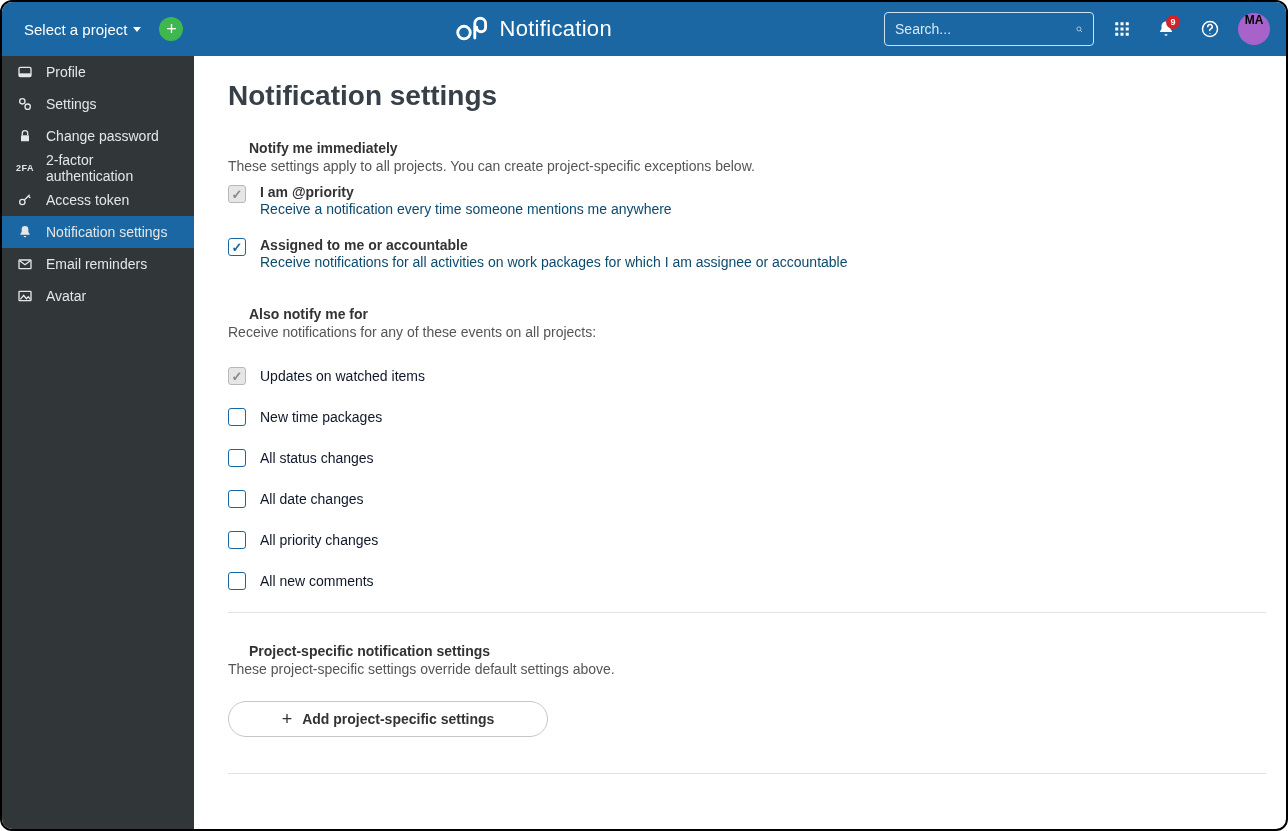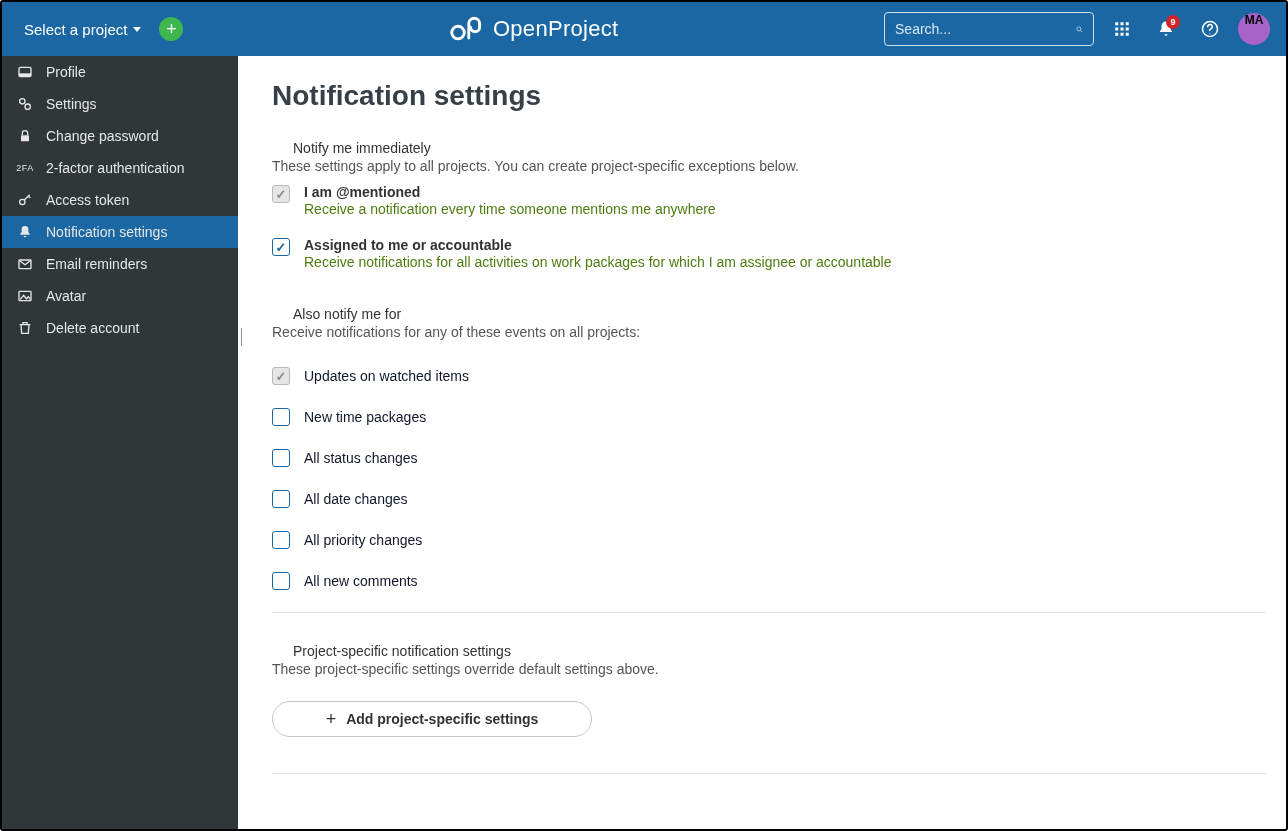--- a/index.html
+++ b/index.html
@@ -1,52 +1,52 @@
 <!DOCTYPE html>
 <html><head>
 <meta charset="utf-8">
 <style>
 * { box-sizing: border-box; margin: 0; padding: 0; }
 body { font-family: -apple-system, "Segoe UI", "Helvetica Neue", Arial, sans-serif; font-size: 14px; color: #333; width: 1288px; height: 831px; overflow: hidden; background:#fff;}
-.app { display:flex; flex-direction:column; height:100%; border:2px solid #000; border-radius:3px; overflow:hidden;}
+.app { display:flex; flex-direction:column; height:100%; border:2px solid #000; border-radius:12px; overflow:hidden;}
 .topbar { background:#1a67a3; color:#fff; height:54px; display:flex; align-items:center; padding:0 16px; gap:12px;}
 .proj-select { display:flex; align-items:center; gap:6px; cursor:pointer; font-size:15px; padding:4px 6px;}
 .caret-down { width:0;height:0;border-left:4px solid transparent;border-right:4px solid transparent;border-top:5px solid #fff;}
 .plus-btn { width:24px; height:24px; border-radius:50%; background:#3fb74f; display:flex; align-items:center; justify-content:center; cursor:pointer; font-size:18px; color:#fff; font-weight:500; line-height:1;}
 .spacer { flex:1; }
 .logo { display:flex; align-items:center; gap:8px; font-size:22px; font-weight:500; letter-spacing:0.3px;}
 .logo svg { width:36px; height:26px;}
 .search-box { display:flex; align-items:center; border:1px solid #cfe2f0; border-radius:4px; width:210px; height:34px; padding:11px 10px;}
 .search-box input { flex:1; background:transparent; border:0; outline:0; color:#fff; font-size:14px;}
 .search-box input::placeholder { color:#d7e7f3;}
 .top-icon { width:32px; height:32px; display:flex; align-items:center; justify-content:center; cursor:pointer; color:#fff; position:relative;}
 .badge { position:absolute; top:2px; right:2px; background:#d1232a; color:#fff; border-radius:8px; font-size:9px; min-width:14px; height:14px; display:flex; align-items:center; justify-content:center; padding:0 3px; font-weight:600;}
 .avatar { width:32px; height:32px; border-radius:50%; background:#a763c9; color:#000000; display:flex; align-items:flex-start; justify-content:center; font-size:12px; font-weight:600; cursor:pointer;}
 .grid-icon svg, .top-icon svg { width:18px; height:18px; fill:#fff;}
 .bell-icon svg{ width:18px;height:18px;fill:#fff;}
 .body { flex:1; display:flex; overflow:hidden;}
-.sidebar { width:236px; background:#313638; color:#e6e6e6;}
+.sidebar { width:192px; background:#313638; color:#e6e6e6;}
 .side-item { display:flex; align-items:center; gap:12px; height:32px; padding:0 14px; cursor:pointer; font-size:14px;}
 .side-item.active { background:#1a67a3;}
 .side-item .ico { width:18px; display:flex; align-items:center; justify-content:center; color:#e6e6e6;}
 .side-item .ico svg{width:16px;height:16px;fill:#e6e6e6;}
-.twofa { font-size:9px; font-weight:400; letter-spacing:0.5px; }
+.twofa { font-size:9px; font-weight:700; letter-spacing:0.5px; }
 .drag-handle{position:relative;}
 .drag-handle::after{content:"";position:absolute;right:-4px;top:50%;width:1px;height:18px;background:#8c8f90;}
 .content { flex:1; overflow:auto; padding:24px 20px 40px 34px;}
 h1 { font-size:28px; color:#374049; font-weight:600; margin-bottom:28px;}
-.section-title { font-weight:400; color:#333; font-size:14px; margin-bottom:2px;padding-left:21px;}
+.section-title { font-weight:700; color:#333; font-size:14px; margin-bottom:2px;padding-left:21px;}
 .section-desc { color:#555; font-size:14px; margin-bottom:10px;}
 .check-row { display:flex; gap:14px; margin-bottom:20px; align-items:flex-start;}
 .cb { width:18px; height:18px; border:1.5px solid #1a67a3; border-radius:3px; flex-shrink:0; display:flex; align-items:center; justify-content:center; cursor:pointer; margin-top:1px;}
 .cb.disabled { background:#e6e6e6; border-color:#b8b8b8; cursor:default;}
 .cb.checked::after{ content:"✓"; color:#1a67a3; font-size:13px; font-weight:800; line-height:1;}
 .cb.disabled.checked::after{ color:#8a8a8a;}
 .check-label { font-weight:700; color:#333; font-size:14px;}
-.check-sub { color:#4d7c0f; font-size:14px; margin-top:1px;}
+.check-sub { color:#0c4a6e; font-size:14px; margin-top:1px;}
 .simple-row { display:flex; gap:14px; align-items:center; margin-bottom:22px;}
 .simple-row .lbl { color:#0f172a; font-size:14px;}
 hr { border:0; border-top:1px solid #e2e2e2; margin:20px 0 30px 0;}
 .add-btn { display:flex; align-items:center; justify-content:center; gap:10px; border:1px solid #c6c6c6; background:#fff; border-radius:22px; height:36px; width:320px; font-size:14px; font-weight:600; color:#333; cursor:pointer;}
 .add-btn .plus-ico{font-size:18px; font-weight:400; line-height:1;}
 </style>
 </head>
 <body>
 
 <div class="app">
@@ -57,21 +57,21 @@
     </div>
     <div class="plus-btn">+</div>
     <div class="spacer"></div>
     <div class="logo">
       <svg viewBox="0 0 40 28">
           <g fill="none" stroke="#fff" stroke-width="3.2" stroke-linecap="round">
             <circle cx="10" cy="18" r="7"></circle>
             <path d="M22 24 V8 a6 6 0 0 1 12 0 v4 a5 5 0 0 1 -10 0"></path>
           </g>
         </svg>
-      <span>OpenProject</span>
+      <span>Notification</span>
     </div>
     <div class="spacer"></div>
     <div class="search-box">
       <input type="text" placeholder="Search..." style="">
       <svg viewBox="0 0 24 24" style="width:17px;height:17px;fill:none;stroke:#fff;stroke-width:2;">
           <circle cx="10" cy="10" r="7"></circle>
           <line x1="15" y1="15" x2="21" y2="21"></line>
         </svg>
     </div>
     <div class="top-icon">
@@ -166,40 +166,32 @@
       </div>
       <div class="side-item">
         <span class="ico">
             <svg viewBox="0 0 24 24">
               <rect x="3" y="5" width="18" height="14" rx="1" fill="none" stroke="#e6e6e6" stroke-width="2"></rect>
               <path d="M5 17l5-6 4 5 3-3 3 4" fill="none" stroke="#e6e6e6" stroke-width="2"></path>
             </svg>
           </span>
         <span>Avatar</span>
       </div>
-      <div class="side-item drag-handle">
-        <span class="ico">
-            <svg viewBox="0 0 24 24">
-              <path d="M6 7h12l-1 13H7zM9 4h6v3H9zM4 7h16" fill="none" stroke="#e6e6e6" stroke-width="2"></path>
-            </svg>
-          </span>
-        <span>Delete account</span>
-      </div>
     </div>
 
     <div class="content">
       <h1>Notification settings</h1>
 
       <div class="section-title">Notify me immediately</div>
       <div class="section-desc">These settings apply to all projects. You can create project-specific exceptions below.</div>
 
       <div class="check-row">
         <div class="cb disabled checked"></div>
         <div>
-          <div class="check-label">I am @mentioned</div>
+          <div class="check-label">I am @priority</div>
           <div class="check-sub">Receive a notification every time someone mentions me anywhere</div>
         </div>
       </div>
 
       <div class="check-row" style="margin-bottom:36px;">
         <div class="cb checked"></div>
         <div>
           <div class="check-label">Assigned to me or accountable</div>
           <div class="check-sub">Receive notifications for all activities on work packages for which I am assignee or accountable</div>
         </div>

